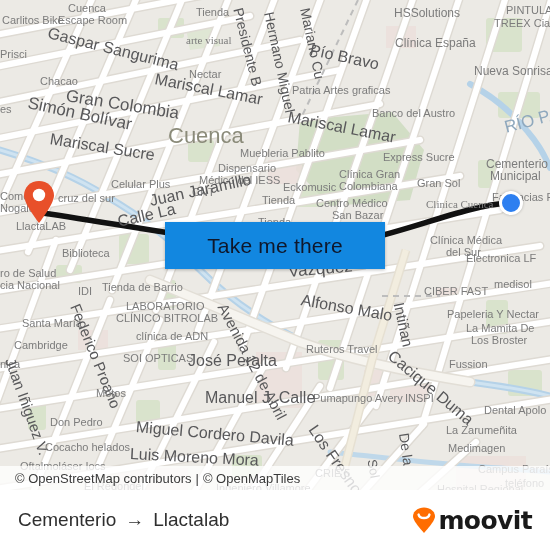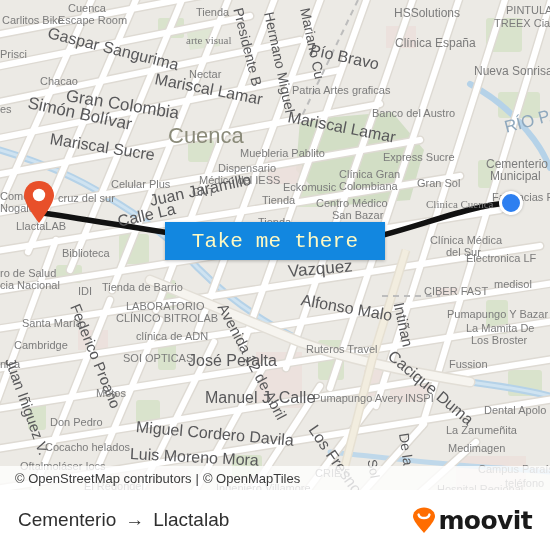--- a/index.html
+++ b/index.html
@@ -43,26 +43,26 @@
     width:24px;height:24px;border-radius:50%;
     background:#2d7ff0;
     border:3px solid #ffffff;
     box-sizing:border-box;
     box-shadow:0 0 3px rgba(0,0,0,.25);
   }
 
   
   .cta{
     position:absolute;
-    left:165px;top:222px;width:220px;height:38px;
+    left:165px;top:222px;width:220px;height:47px;
     background:#1287e0;
-    color:#fef9c3;
+    color:#0f172a;
     border:none;
     font-size:21px;
-    font-family:Liberation Mono, monospace;
+    font-family:Liberation Sans, sans-serif;
     letter-spacing:.2px;
     cursor:pointer;
     display:flex;align-items:center;justify-content:center;
     box-shadow:0 1px 3px rgba(0,0,0,.25);
   }
 
   
   .attrib{
     position:absolute;left:0;top:466px;width:550px;height:24px;
     background:rgba(255,255,255,.78);
@@ -293,21 +293,21 @@
         <div class="lbl poi" style="left: 466px; top: 252px; font-size: 11px;">Electronica LF</div>
         <div class="lbl poi" style="left: 62px; top: 247px; font-size: 11px;">Biblioteca</div>
         <div class="lbl poi" style="left: 494px; top: 278px; font-size: 11px;">medisol</div>
         <div class="lbl street" style="left: 288px; top: 262px; font-size: 17px; transform: rotate(-5deg);">Vazquez</div>
         <div class="lbl poi" style="left: 0px; top: 267px; font-size: 11px;">ro de Salud</div>
         <div class="lbl poi" style="left: 0px; top: 279px; font-size: 11px;">cia Nacional</div>
         <div class="lbl poi" style="left: 102px; top: 281px; font-size: 11px;">Tienda de Barrio</div>
         <div class="lbl poi" style="left: 78px; top: 285px; font-size: 11px;">IDI</div>
         <div class="lbl poi" style="left: 424px; top: 285px; font-size: 11px;">CIBER FAST</div>
         <div class="lbl street" style="left: 301px; top: 291px; font-size: 16px; transform: rotate(10deg);">Alfonso Malo</div>
-        <div class="lbl poi" style="left: 447px; top: 308px; font-size: 11px;">Pumapungo Y Bazar</div>
+        <div class="lbl poi" style="left: 447px; top: 308px; font-size: 11px;">Papeleria Y Nectar</div>
         <div class="lbl poi" style="left: 126px; top: 300px; font-size: 11px;">LABORATORIO</div>
         <div class="lbl poi" style="left: 116px; top: 312px; font-size: 11px;">CLÍNICO BITROLAB</div>
         <div class="lbl poi" style="left: 22px; top: 317px; font-size: 11px;">Santa María</div>
         <div class="lbl street" style="left: 399px; top: 294px; font-size: 15px; transform: rotate(78deg);">Intiñan</div>
         <div class="lbl poi" style="left: 466px; top: 322px; font-size: 11px;">La Mamita De</div>
         <div class="lbl poi" style="left: 471px; top: 334px; font-size: 11px;">Los Broster</div>
         <div class="lbl poi" style="left: 14px; top: 339px; font-size: 11px;">Cambridge</div>
         <div class="lbl poi" style="left: 136px; top: 330px; font-size: 11px;">clínica de ADN</div>
         <div class="lbl poi" style="left: 306px; top: 343px; font-size: 11px;">Ruteros Travel</div>
         <div class="lbl street" style="left: 222px; top: 296px; font-size: 15px; transform: rotate(62deg);">Avenida 12 de Abril</div>

